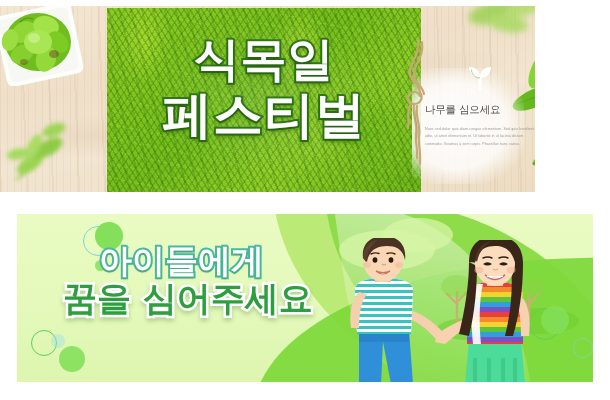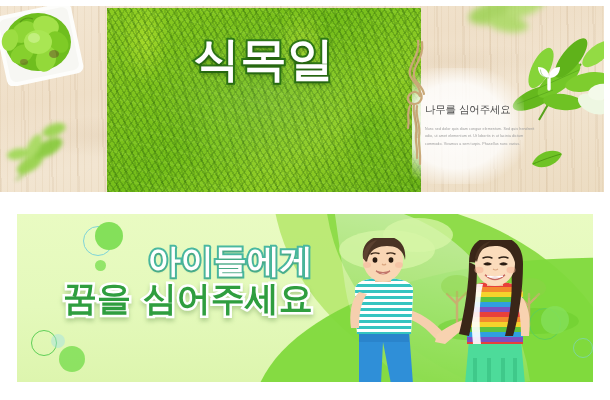--- a/index.html
+++ b/index.html
@@ -7,21 +7,21 @@
   html, body {
     width: 610px; height: 400px;
     background: #ffffff;
     font-family: "Liberation Sans", sans-serif;
     overflow: hidden;
   }
   .page { position: relative; width: 610px; height: 400px; background: #ffffff; }
 
   
   .banner-top {
-    position: absolute; left: 0; top: 6px; width: 604px; height: 186px;
+    position: absolute; left: 0; top: 6px; width: 535px; height: 186px;
     overflow: hidden;
   }
   
   .wood {
     position: absolute; inset: 0;
     background:
       repeating-linear-gradient(90deg,
         rgba(196,166,122,0.13) 0px, rgba(196,166,122,0.13) 1px,
         rgba(255,255,255,0) 1px, rgba(255,255,255,0) 7px),
       repeating-linear-gradient(88deg,
@@ -182,21 +182,20 @@
   .bot-title { position: absolute; left: 46px; top: 30px; z-index: 8; line-height: 1; }
   .bot-title .bl1 {
     display: block;
     font-family: "DejaVu Sans", sans-serif;
     font-weight: 700; font-size: 33px; letter-spacing: 0px;
     color: #ffffff;
     -webkit-text-stroke: 4px #49b8a0;
     paint-order: stroke fill;
     margin-left: 36px;
     text-shadow: 0 2px 2px rgba(70,130,60,0.30);
-    text-align: right;
   }
   .bot-title .bl2 {
     display: block; margin-top: 4px;
     font-family: "DejaVu Sans", sans-serif;
     font-weight: 700; font-size: 34px; letter-spacing: 0px;
     color: #2f9e3f;
     -webkit-text-stroke: 5px #ffffff;
     paint-order: stroke fill;
     filter: drop-shadow(0 3px 2px rgba(90,140,70,0.35));
   }
@@ -252,20 +251,21 @@
         <ellipse cx="30" cy="36" rx="13" ry="6" fill="#a0da56" transform="rotate(-62 30 36)"></ellipse>
         <ellipse cx="50" cy="20" rx="12" ry="6" fill="#92d445" transform="rotate(-20 50 20)"></ellipse>
         <ellipse cx="14" cy="44" rx="11" ry="5.5" fill="#99d84e" transform="rotate(-10 14 44)"></ellipse>
       </svg>
     </div>
 
     <div class="fern-photo"></div>
 
     <div class="top-title">
       <span class="tl">식목일</span>
+      <span class="tl tl2">페스티벌</span>
     </div>
 
     <div class="sprout-badge">
       <svg width="30" height="30" viewBox="0 0 30 30">
         <path d="M15 28 L15 16" stroke="#ffffff" stroke-width="3.4" stroke-linecap="round"></path>
         <path d="M15 17 C7 17 4 11 4 6 C11 6 15 10 15 17 Z" fill="#ffffff"></path>
         <path d="M15 17 C23 17 26 11 26 6 C19 6 15 10 15 17 Z" fill="#ffffff"></path>
         <path d="M15 17 C9 17 6.5 12.5 6.5 8.5" stroke="#59ad27" stroke-width="0.9" fill="none" opacity=".55"></path>
       </svg>
     </div>
@@ -283,21 +283,21 @@
         <g fill="none" stroke="#a8885c" stroke-width="0.7" opacity=".7">
           <path d="M20 6 C22 18 14 24 13 32"></path>
           <path d="M18 70 C16 80 21 86 19 98"></path>
         </g>
       </svg>
     </div>
 
     <div class="copy-glow"></div>
 
     <div class="top-copy">
-      <div class="kr">나무를 심어주세요</div>
+      <div class="kr">나무를 심으세요</div>
       <div class="lorem">Nunc sed dolor quis diam congue elementum. Sed quis hendrerit odio, ut amet elementum et. Ut lobortis in ut lacinia dictum commodo. Vivamus a sem turpis. Phasellus nunc varius.</div>
     </div>
 
     <div class="leafdec blur-leaf2" style="left:468px; top:-14px; width:84px; height:50px;">
       <svg width="84" height="50" viewBox="0 0 84 50">
         <ellipse cx="28" cy="20" rx="28" ry="11" fill="#8bd03a" transform="rotate(-14 28 20)"></ellipse>
         <ellipse cx="58" cy="14" rx="22" ry="9" fill="#a1dc55" transform="rotate(-24 58 14)"></ellipse>
         <ellipse cx="40" cy="32" rx="20" ry="8" fill="#9ad94c" transform="rotate(8 40 32)"></ellipse>
       </svg>
     </div>

